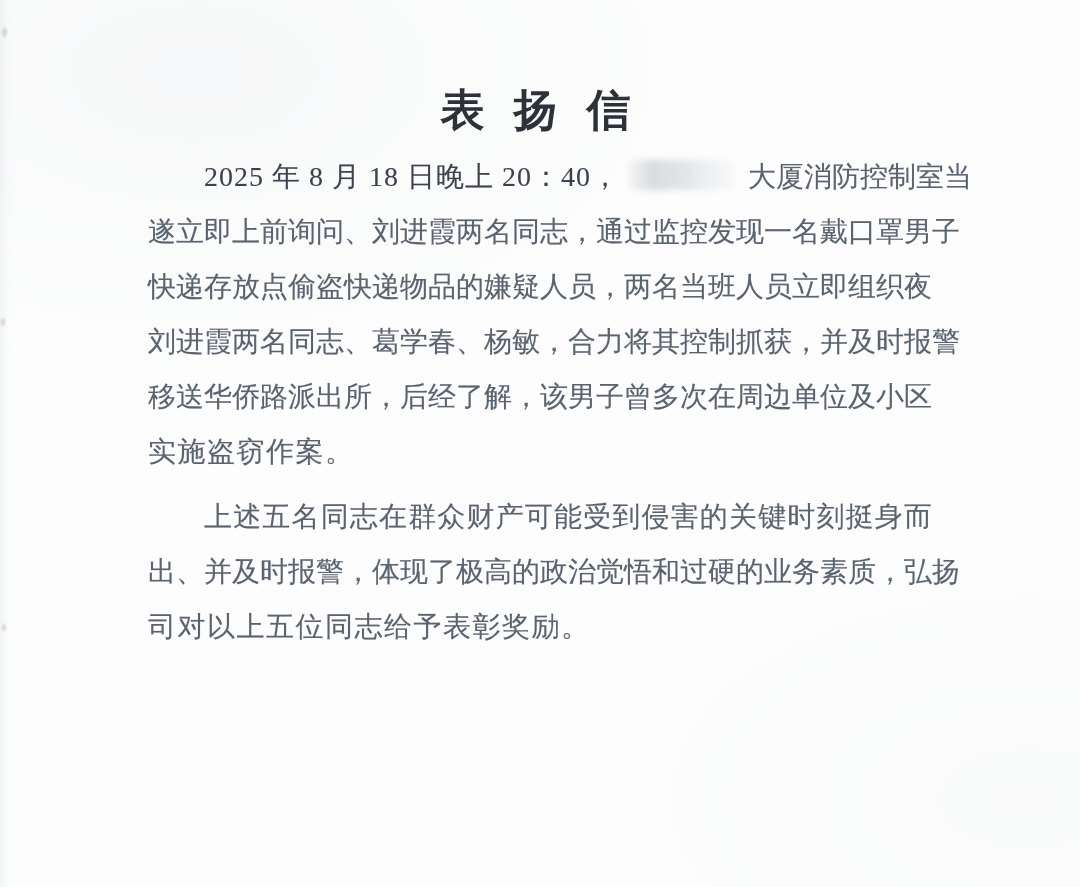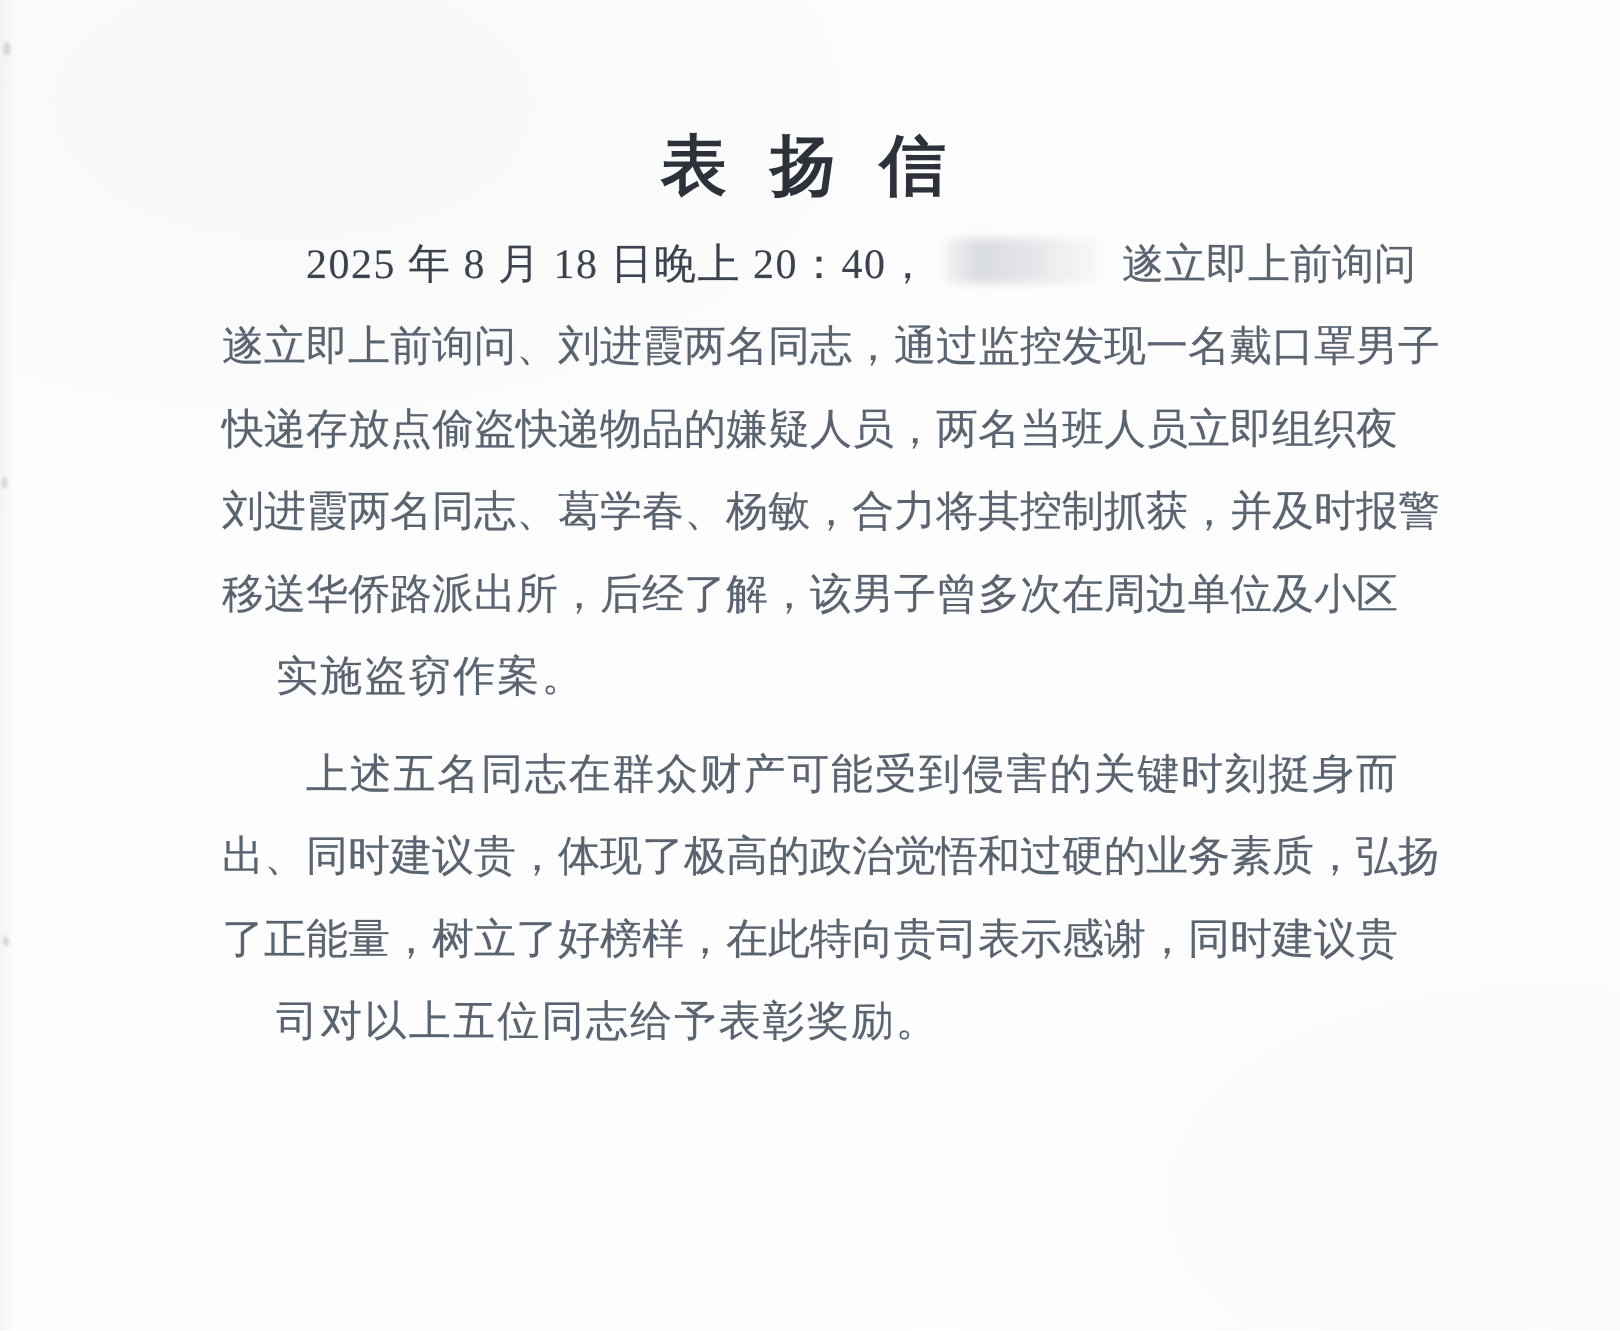--- a/index.html
+++ b/index.html
@@ -56,21 +56,21 @@
     font-size: 28px;
     line-height: 55px;
     text-align: justify;
     text-align-last: justify;
     text-justify: inter-character;
     white-space: nowrap;
     color: var(--ink-body);
     -webkit-text-stroke: 0.2px rgba(90,99,112,0.5);
   }
   .text-line.line-first { text-indent: 56px; }
-  .text-line.line-last  { text-align-last: left; letter-spacing: 1.5px; margin-left: 36px; }
+  .text-line.line-last  { text-align-last: left; letter-spacing: 1.5px; }
 
   .date-line .date-prefix {
     color: var(--ink-date);
     letter-spacing: 1px;
   }
   .date-line .date-suffix { color: var(--ink-body); }
 
   .redaction-blur {
     display: inline-block;
     vertical-align: -4px;
@@ -109,31 +109,30 @@
   <span class="scan-speck speck-3"></span>
 
   <div class="letter-title">表 扬 信</div>
 
 
   <div class="letter-body">
 
     <div class="paragraph">
 
       <div class="text-line line-first date-line">
-        <span class="date-prefix">2025 年 8 月 18 日晚上 20：40，</span><span class="redaction-blur"></span><span class="date-suffix">遂立即上前询问</span>
+        <span class="date-prefix">2025 年 8 月 18 日晚上 20：40，</span><span class="redaction-blur"></span><span class="date-suffix">大厦消防控制室当</span>
       </div>
 
       <div class="text-line">遂立即上前询问、刘进霞两名同志，通过监控发现一名戴口罩男子</div>
       <div class="text-line">快递存放点偷盗快递物品的嫌疑人员，两名当班人员立即组织夜</div>
       <div class="text-line">刘进霞两名同志、葛学春、杨敏，合力将其控制抓获，并及时报警</div>
       <div class="text-line">移送华侨路派出所，后经了解，该男子曾多次在周边单位及小区</div>
       <div class="text-line line-last">实施盗窃作案。</div>
     </div>
 
     <div class="paragraph">
       <div class="text-line line-first">上述五名同志在群众财产可能受到侵害的关键时刻挺身而</div>
-      <div class="text-line">出、同时建议贵，体现了极高的政治觉悟和过硬的业务素质，弘扬</div>
-      <div class="text-line">了正能量，树立了好榜样，在此特向贵司表示感谢，同时建议贵</div>
+      <div class="text-line">出、并及时报警，体现了极高的政治觉悟和过硬的业务素质，弘扬</div>
       <div class="text-line line-last">司对以上五位同志给予表彰奖励。</div>
     </div>
 
   </div>
 </div>
 
 </body></html>

